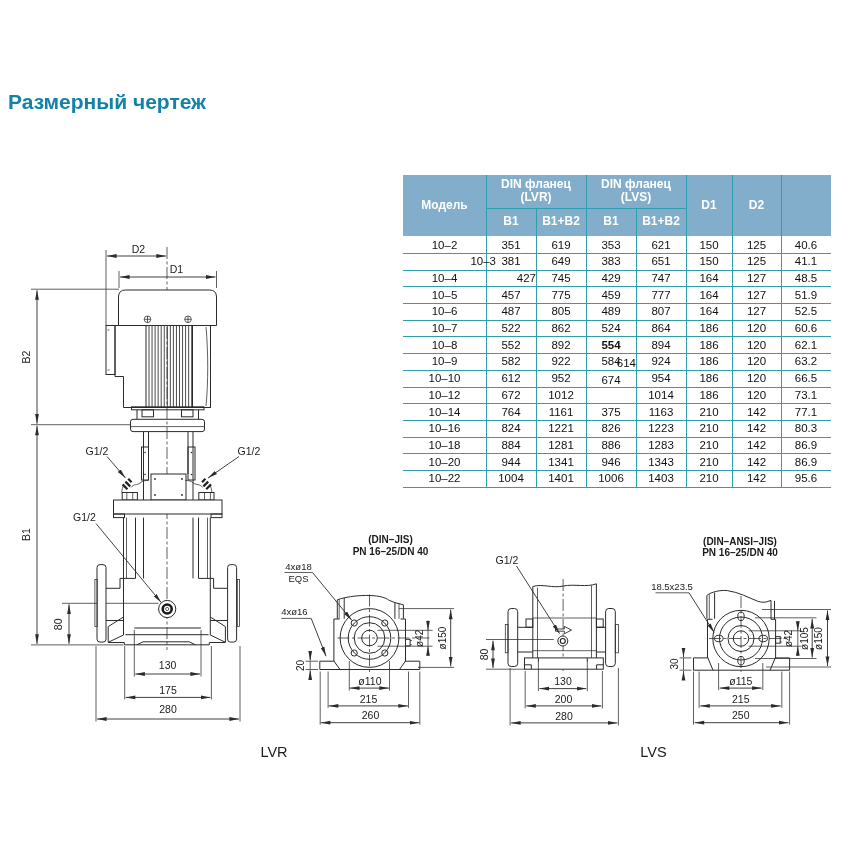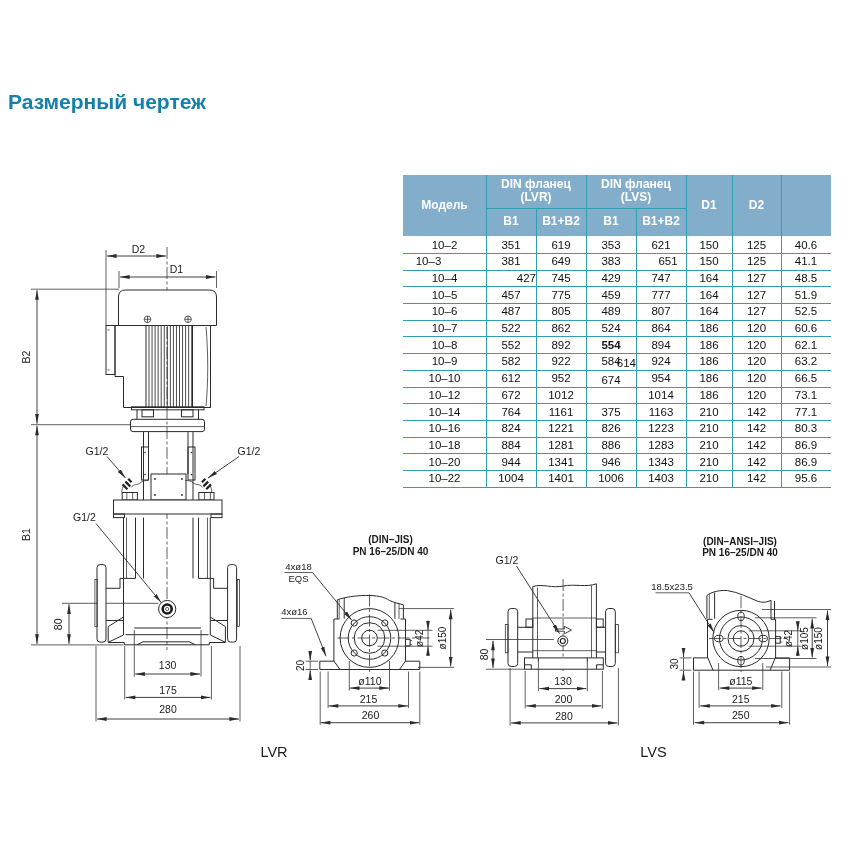--- a/index.html
+++ b/index.html
@@ -59,25 +59,25 @@
       <div class="hline" style="left:403px;top:470.01px;width:428px;height:1px;"></div>
       <div class="hline" style="left:403px;top:486.70px;width:428px;height:1px;"></div>
       <div class="dtxt" style="left:403px;width:83px;top:236.60px;">10–2</div>
       <div class="dtxt" style="left:486px;width:50px;top:236.60px;">351</div>
       <div class="dtxt" style="left:536px;width:50px;top:236.60px;">619</div>
       <div class="dtxt" style="left:586px;width:50px;top:236.60px;">353</div>
       <div class="dtxt" style="left:636px;width:50px;top:236.60px;">621</div>
       <div class="dtxt" style="left:686px;width:46px;top:236.60px;">150</div>
       <div class="dtxt" style="left:732px;width:49px;top:236.60px;">125</div>
       <div class="dtxt" style="left:781px;width:50px;top:236.60px;">40.6</div>
-      <div class="dtxt" style="left:387px;width:83px;top:253.29px;">10–3</div>
+      <div class="dtxt" style="left:413px;width:83px;top:253.29px;text-align:right;">10–3</div>
       <div class="dtxt" style="left:486px;width:50px;top:253.29px;">381</div>
       <div class="dtxt" style="left:536px;width:50px;top:253.29px;">649</div>
       <div class="dtxt" style="left:586px;width:50px;top:253.29px;">383</div>
-      <div class="dtxt" style="left:607px;width:50px;top:253.29px;padding-left:36px;">651</div>
+      <div class="dtxt" style="left:636px;width:50px;top:253.29px;">651</div>
       <div class="dtxt" style="left:686px;width:46px;top:253.29px;">150</div>
       <div class="dtxt" style="left:732px;width:49px;top:253.29px;">125</div>
       <div class="dtxt" style="left:781px;width:50px;top:253.29px;">41.1</div>
       <div class="dtxt" style="left:403px;width:83px;top:269.99px;">10–4</div>
       <div class="dtxt" style="left:486px;width:50px;top:269.99px;text-align:right;">427</div>
       <div class="dtxt" style="left:536px;width:50px;top:269.99px;">745</div>
       <div class="dtxt" style="left:586px;width:50px;top:269.99px;">429</div>
       <div class="dtxt" style="left:636px;width:50px;top:269.99px;">747</div>
       <div class="dtxt" style="left:686px;width:46px;top:269.99px;">164</div>
       <div class="dtxt" style="left:732px;width:49px;top:269.99px;">127</div>

